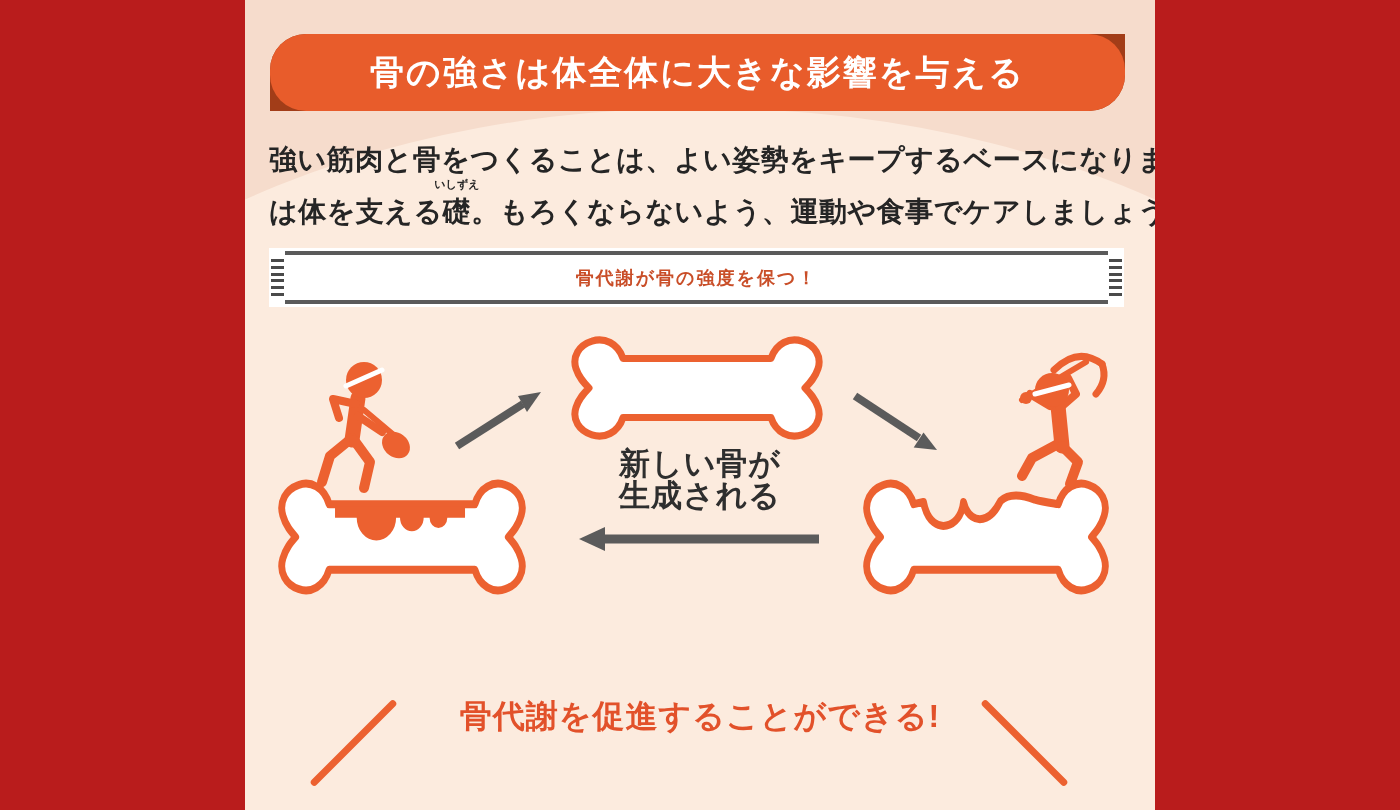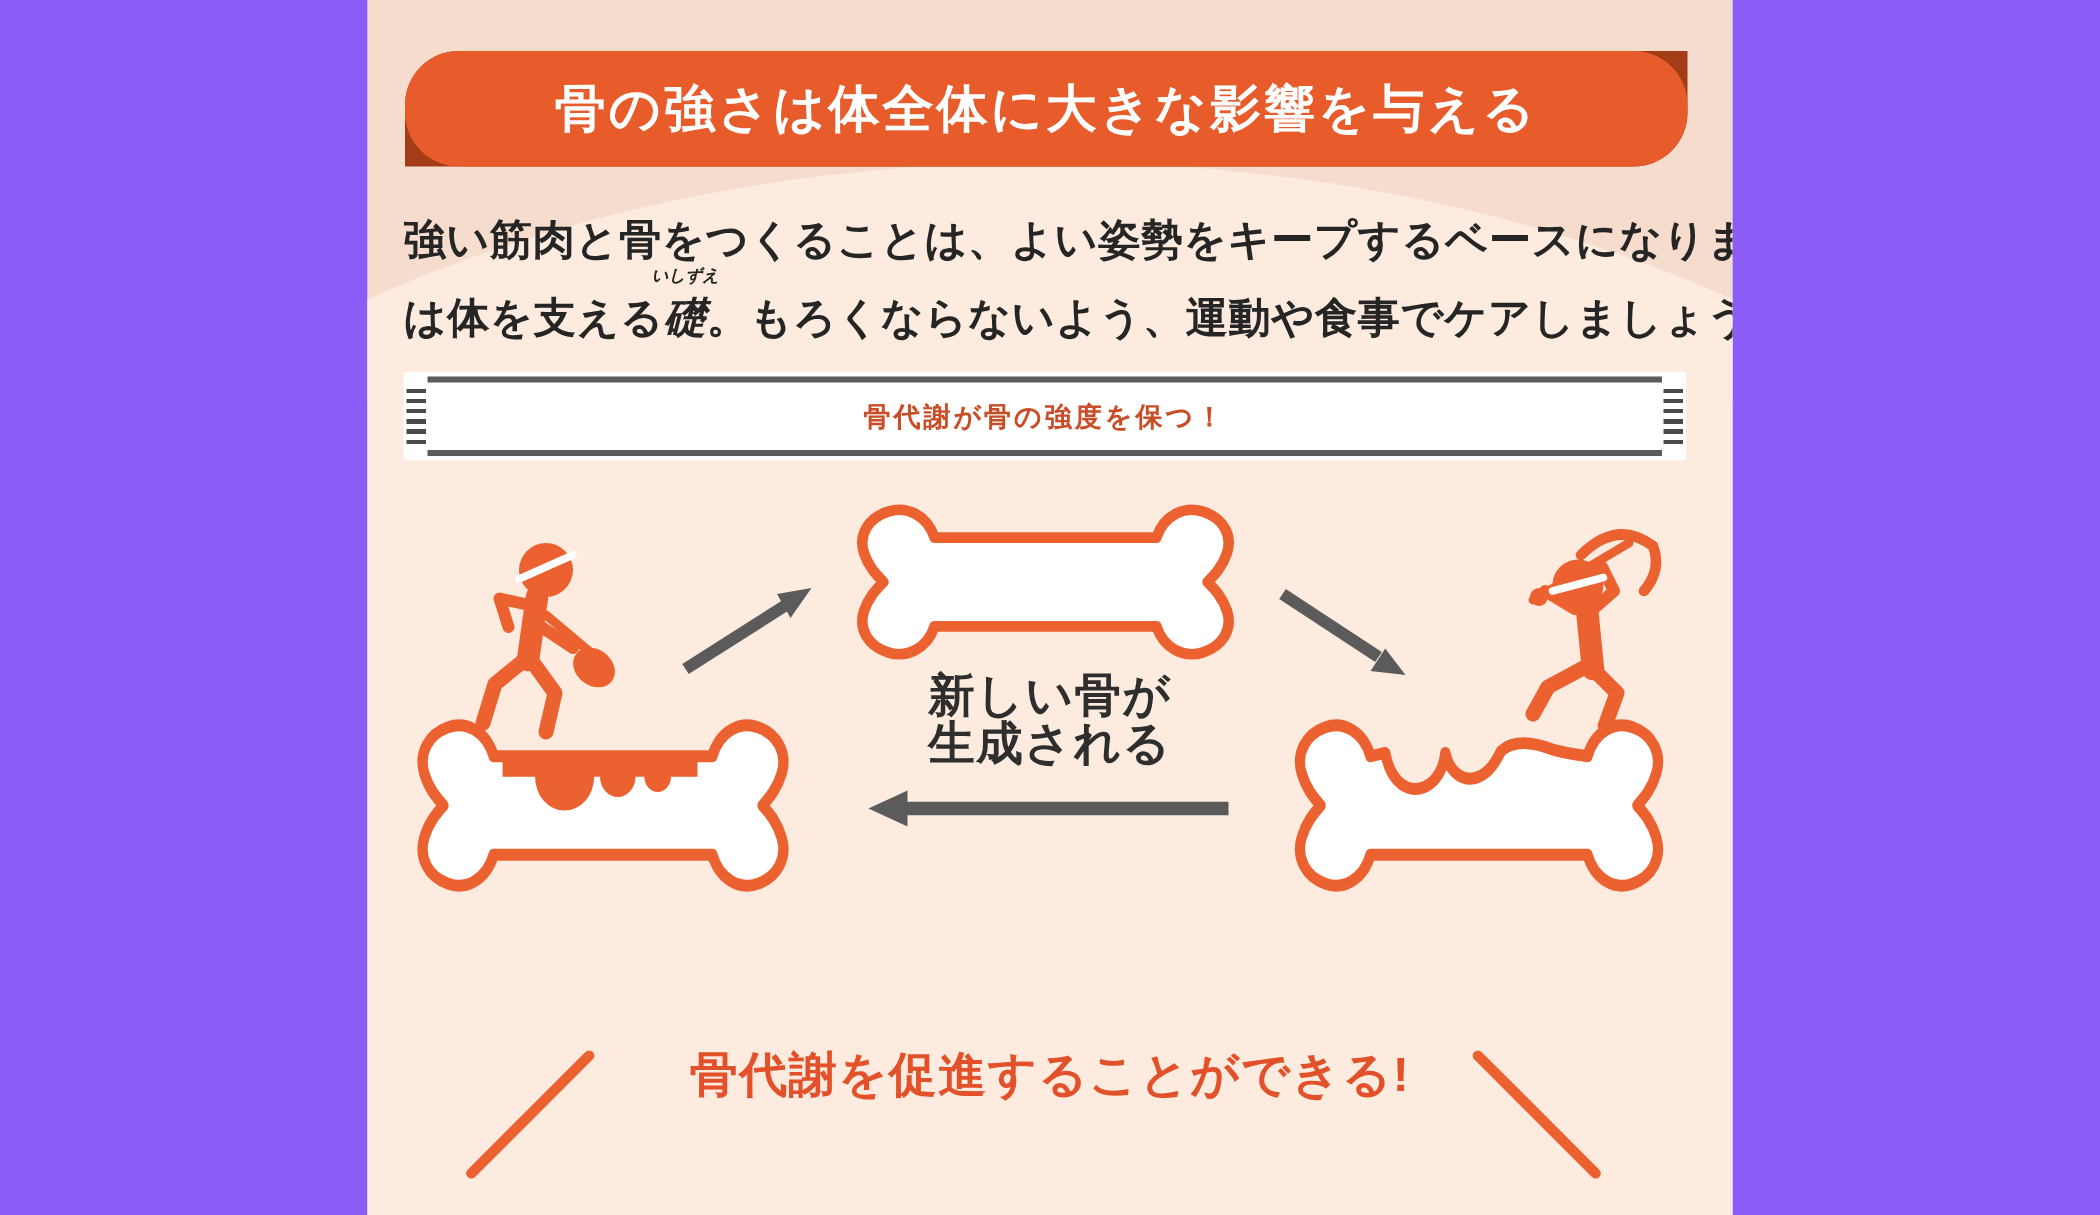--- a/index.html
+++ b/index.html
@@ -1,31 +1,31 @@
 <!DOCTYPE html>
 <html><head>
 <meta charset="utf-8">
 <style>
   html,body{margin:0;padding:0;background:#ffffff;}
   body{font-family:"Liberation Sans","DejaVu Sans",sans-serif;}
-  .stage{position:relative;width:1400px;height:810px;background:#8b5cf6;overflow:hidden;margin:0 auto;}
+  .stage{position:relative;width:1400px;height:810px;background:#b91c1c;overflow:hidden;margin:0 auto;}
   .content{position:absolute;left:245px;top:0;width:910px;height:810px;background:#fcebde;overflow:hidden;}
   .bg-top{position:absolute;left:0;top:0;width:910px;height:270px;background:#f6dccc;}
   .bg-ellipse{position:absolute;top:108px;left:50%;width:1520px;height:920px;transform:translateX(-50%);border-radius:50%;background:#fcebde;}
 
   
   .banner{position:absolute;left:25px;top:34px;width:855px;height:77px;}
   .banner-shadow{position:absolute;inset:0;background:#a23d18;border-radius:36px 0 36px 0;}
   .banner-face{position:absolute;inset:0;background:#e85c2b;border-radius:36px;display:flex;align-items:center;justify-content:center;}
   .banner-face span{color:#ffffff;font-size:34px;font-weight:bold;letter-spacing:2px;}
 
   
   .intro{position:absolute;left:24px;top:134px;width:864px;color:#252525;font-weight:bold;font-size:28px;letter-spacing:0.5px;}
   .intro-line{height:52px;line-height:52px;white-space:nowrap;}
-  .ruby-wrap{position:relative;display:inline-block;line-height:52px;font-style:italic;}
+  .ruby-wrap{position:relative;display:inline-block;line-height:52px;}
   .ruby-wrap .rt{position:absolute;top:-7px;left:50%;transform:translateX(-50%);font-size:11px;letter-spacing:0;line-height:11px;}
 
   
   .sign-box{position:absolute;left:24px;top:248px;width:855px;height:59px;background:#ffffff;}
   .sign-border{position:absolute;left:16px;right:16px;height:4px;background:#5a5a5a;}
   .sign-border.top{top:3px;}
   .sign-border.bottom{bottom:3px;}
   .sign-dashes{position:absolute;top:11px;bottom:11px;width:13px;background:repeating-linear-gradient(180deg,#4a4a4a 0 3px,rgba(0,0,0,0) 3px 6.8px);}
   .sign-dashes.left{left:2px;}
   .sign-dashes.right{right:2px;}

